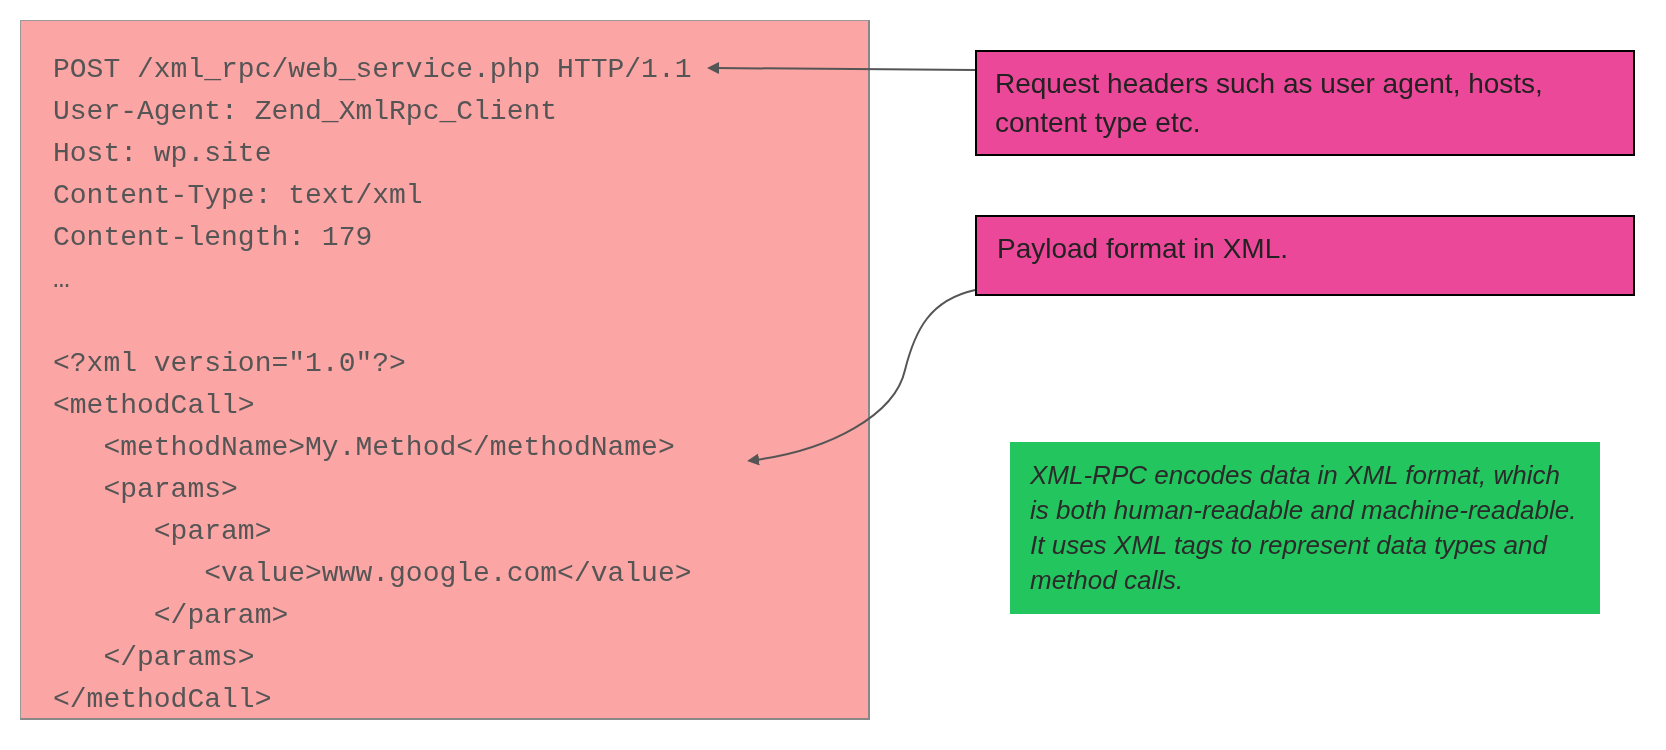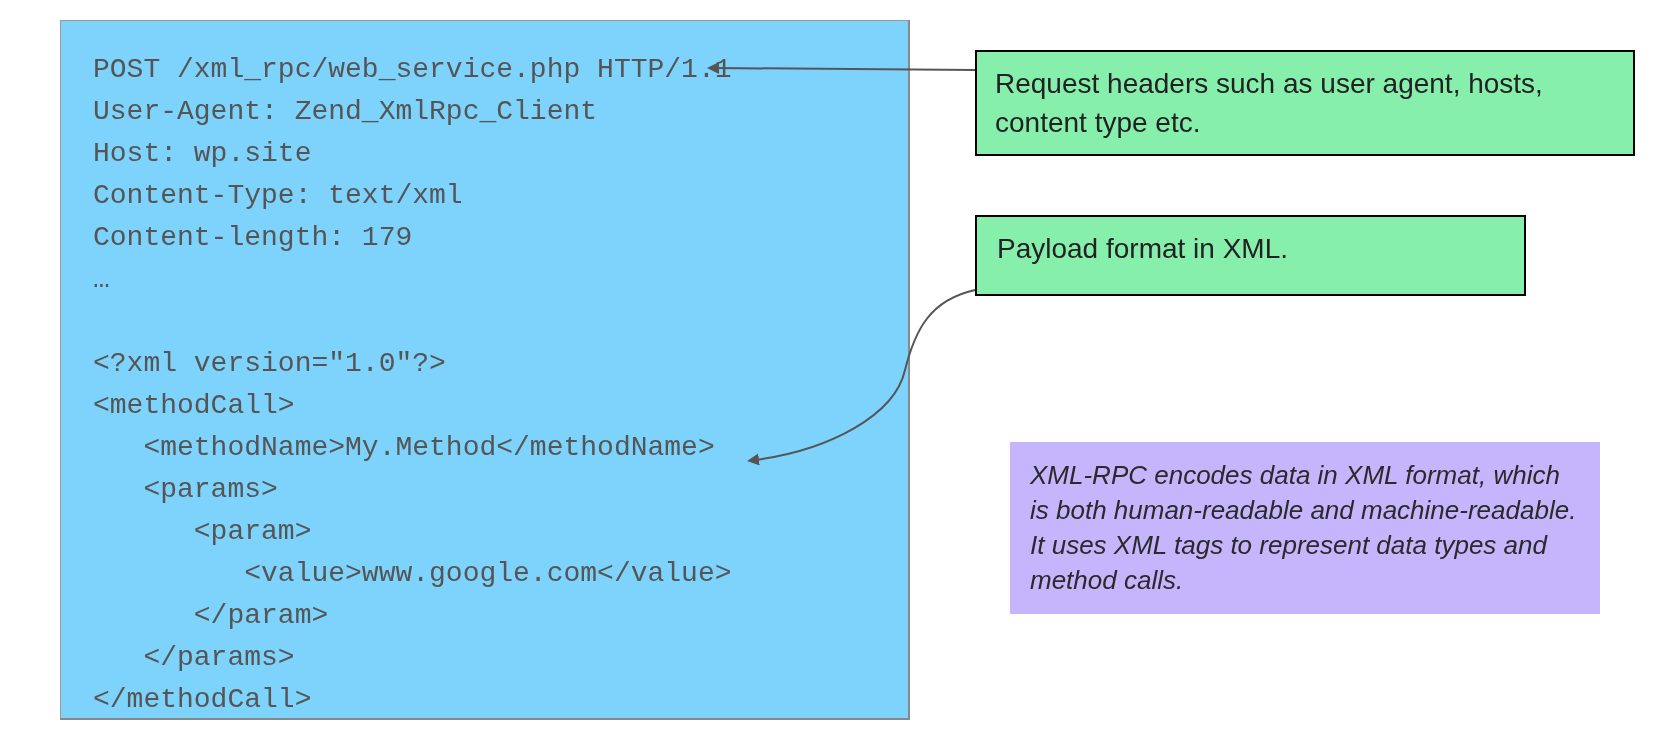--- a/index.html
+++ b/index.html
@@ -13,59 +13,58 @@
       background: #ffffff;
       position: relative;
       font-family: -apple-system, BlinkMacSystemFont, "Segoe UI", Arial, sans-serif;
     }
     .code-block {
       position: absolute;
       left: 20px;
       top: 20px;
       width: 850px;
       height: 700px;
-      background: #7dd3fc;
+      background: #fca5a5;
       border: 1px solid #999;
       border-right: 2px solid #888;
       border-bottom: 2px solid #888;
       padding: 28px 32px;
       font-family: "Courier New", Courier, monospace;
       font-size: 28px;
       line-height: 1.5;
       color: #555;
       white-space: pre;
       overflow: hidden;
-      margin-left: 40px;
     }
     .callout-box {
       position: absolute;
-      background: #86efac;
+      background: #ec4899;
       border: 2px solid #000;
       padding: 12px 18px;
       font-size: 28px;
       line-height: 1.4;
       color: #222;
     }
     .callout-1 {
       left: 975px;
       top: 50px;
       width: 660px;
     }
     .callout-2 {
       left: 975px;
       top: 215px;
-      width: 551px;
+      width: 660px;
       padding-left: 20px;
     }
     .note-box {
       position: absolute;
       left: 1010px;
       top: 442px;
       width: 590px;
-      background: #c4b5fd;
+      background: #22c55e;
       padding: 16px 20px;
       font-size: 26px;
       line-height: 1.35;
       color: #2a2a2a;
       font-style: italic;
     }
     .arrow-svg {
       position: absolute;
       pointer-events: none;
     }

